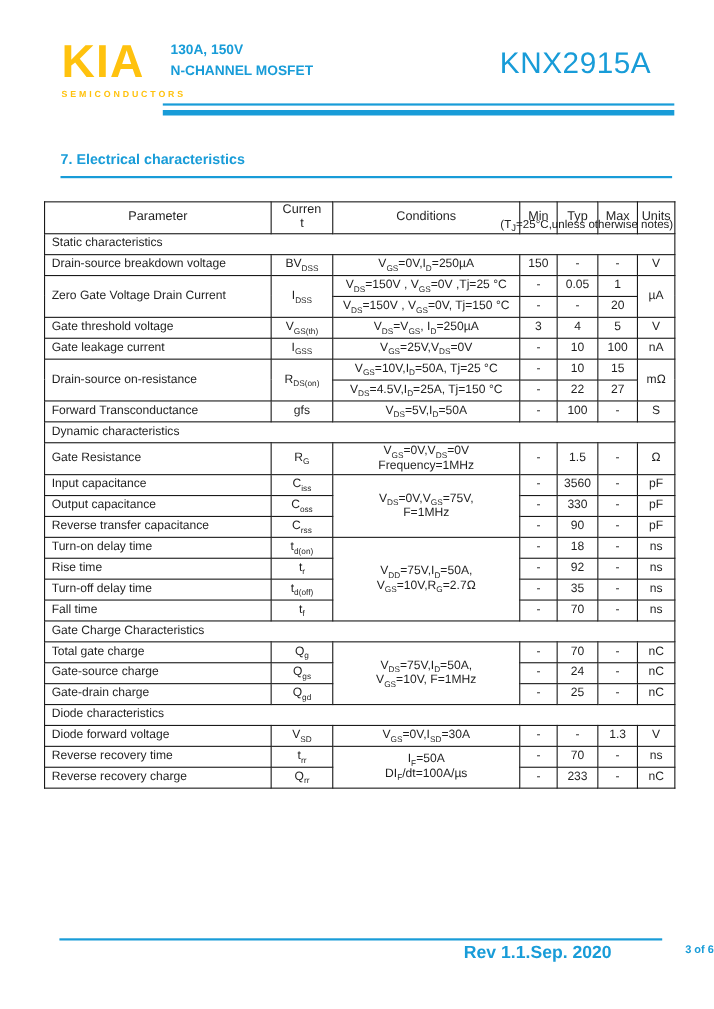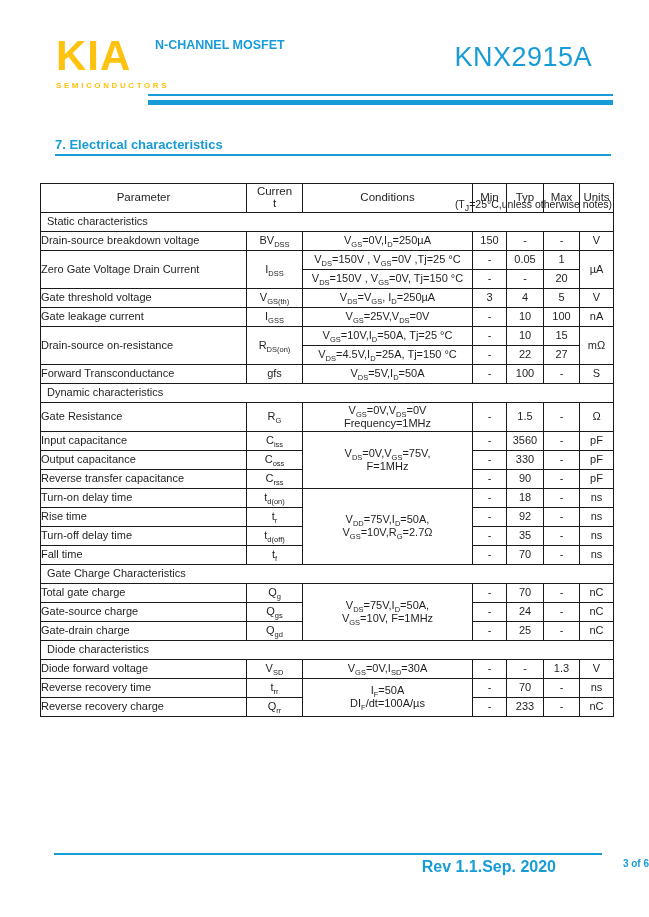--- a/index.html
+++ b/index.html
@@ -16,47 +16,48 @@
   .logo-sub  { font-size:8px; font-weight:bold; letter-spacing:2.6px; margin-top:3px; }
   .rating-block { position:absolute; left:155px; top:36px; color:var(--accent);
     font-weight:bold; font-size:12.5px; line-height:1.5; }
   .part-number { position:absolute; top:42px; right:57px; color:var(--accent);
     font-size:27px; letter-spacing:0.5px; }
   .hline-thin  { position:absolute; left:148px; right:36px; top:94px;  height:2px; background:var(--accent); }
   .hline-thick { position:absolute; left:148px; right:36px; top:100px; height:5px; background:var(--accent); }
   
   .sec-title { position:absolute; left:55px; top:137px; width:556px;
     color:var(--accent); font-size:13px; font-weight:bold;
-    border-bottom:2px solid var(--accent); padding-bottom:2px; }
+    border-bottom:2px solid var(--accent); padding-bottom:8px; }
   .table-note { position:absolute; top:165px; right:37px; font-size:10.5px; color:#222;margin-top:33px; }
   
   table.spec { position:absolute; left:40px; top:183px; width:573px;
     border-collapse:collapse; table-layout:fixed; font-size:11px; color:var(--ink); }
   .spec th, .spec td { border:1px solid var(--line); text-align:center;
     padding:1px 2px; height:19px; line-height:1.18; overflow:hidden; }
   .spec th { font-weight:normal; font-size:11.5px; height:28px; }
   .spec th .wrap-narrow { display:inline-block; width:38px; word-break:break-all; line-height:1.05; }
-  .spec td.param { text-align:left; padding-left:0; }
+  .spec td.param { text-align:left; padding-left:6px; }
   .spec td.section-cell { text-align:left; padding-left:6px; }
   .spec sub { font-size:7.5px; line-height:0; }
   
   .footer-line { position:absolute; left:54px; right:47px; top:853px; height:2px; background:var(--accent); }
   .footer-page { position:absolute; left:0; width:649px; top:858px; text-align:right;
     font-size:10px; font-weight:bold; color:var(--accent); }
   .footer-rev { position:absolute; top:858px; right:93px;
     font-size:16px; font-weight:bold; color:var(--accent); }
 </style>
 </head>
 <body>
 
 <div class="logo-block">
   <div class="logo-main">KIA</div>
   <div class="logo-sub">SEMICONDUCTORS</div>
 </div>
 <div class="rating-block">
+  <div>130A,  150V</div>
   <div>N-CHANNEL MOSFET</div>
 </div>
 <div class="part-number">KNX2915A</div>
 <div class="hline-thin"></div>
 <div class="hline-thick"></div>
 
 <div class="sec-title">7.  Electrical characteristics</div>
 <div class="table-note">(T<sub>J</sub>=25°C,unless otherwise notes)</div>
 
 <table class="spec">

